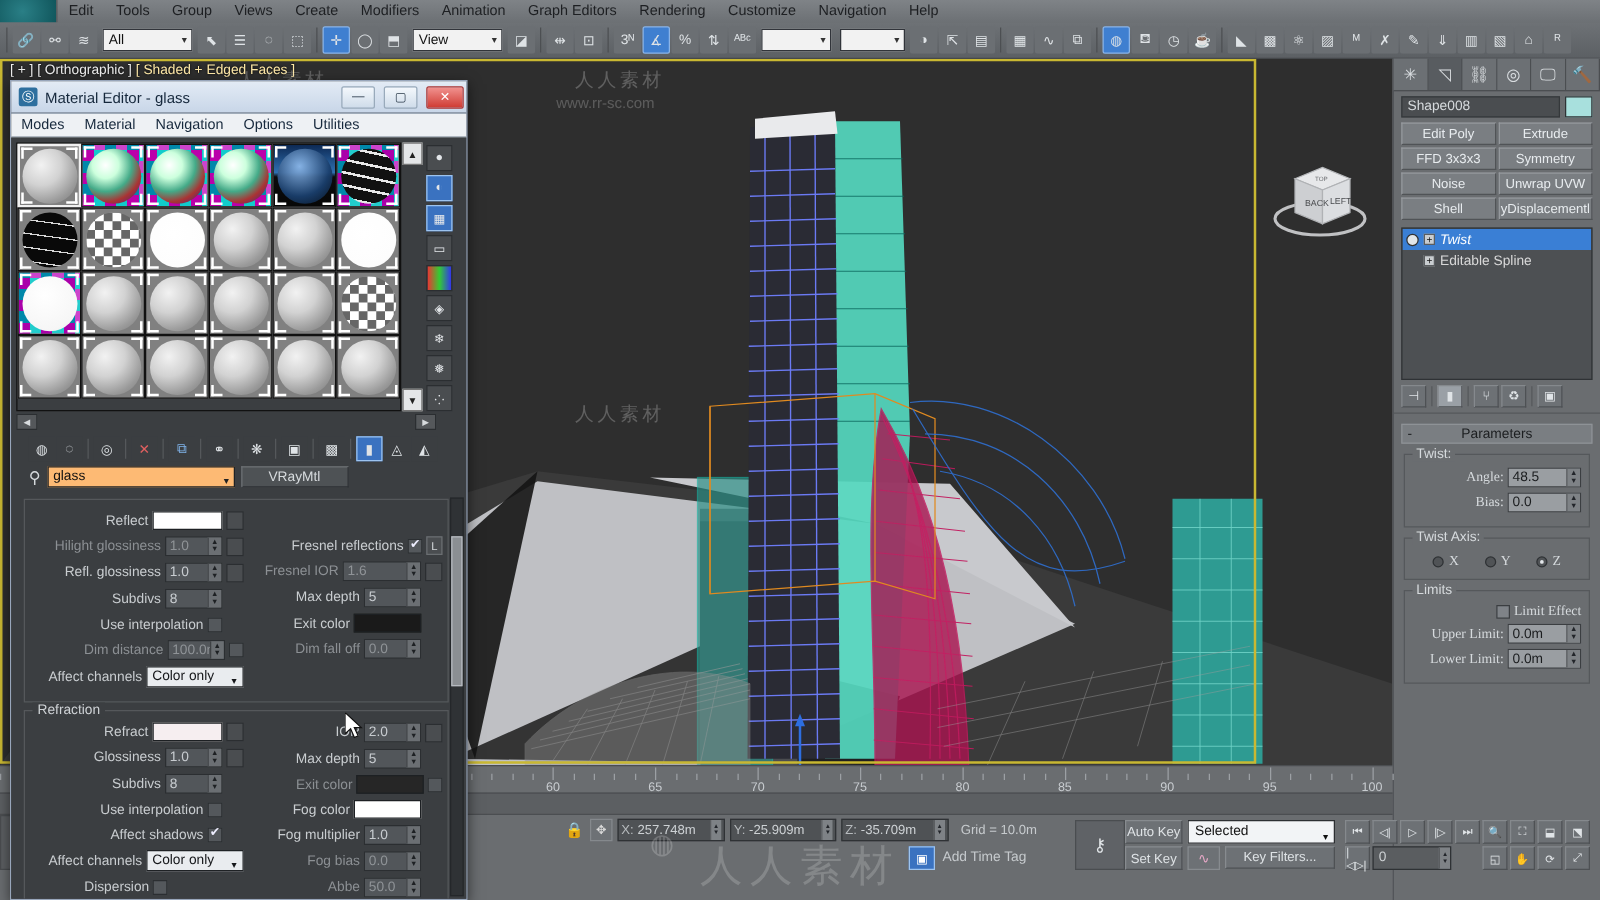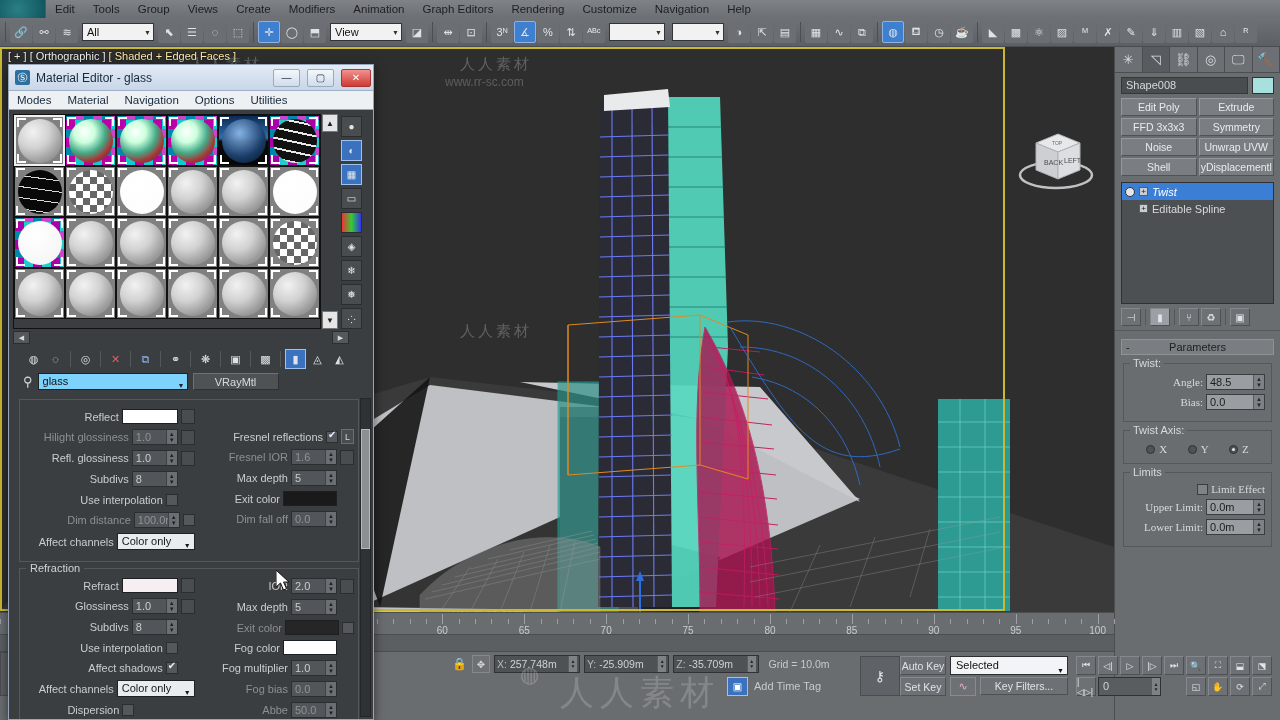--- a/index.html
+++ b/index.html
@@ -255,21 +255,21 @@
     display:flex; align-items:center; gap:1px; padding:5px 4px 4px 14px;
   }
   .mtb {
     width:21px; height:20px; background:#3b3e41; border:1px solid transparent;
     display:flex; align-items:center; justify-content:center; font-size:11px; color:#dfe3e6;
   }
   .mtb.on { background:#3a72c0; border-color:#9cc3ef; }
   .mtsep { width:1px; height:16px; background:#55585b; margin:0 3px; }
   #namerow { display:flex; align-items:center; gap:5px; padding:0 6px 6px 14px; }
   #namefield {
-    width:150px; height:17px; background:#7dd3fc; border:1px solid #1f2225;
+    width:150px; height:17px; background:#fdba74; border:1px solid #1f2225;
     color:#111; font-size:11px; padding:0 14px 0 4px; line-height:15px; position:relative;
   }
   #namefield .arr { position:absolute; right:2px; top:4px; font-size:7px; color:#222; }
   #typebtn {
     width:86px; height:17px; background:#4e5255; border:1px solid #6d7174;
     border-right-color:#2e3134; border-bottom-color:#2e3134;
     color:#d7dbde; font-size:11px; display:flex; align-items:center; justify-content:center;
   }
   #rollscroll { flex:1; overflow:hidden; padding:0 2px 0 6px; position:relative; }
   .mgroup {
@@ -1173,21 +1173,21 @@
 
             <div style="width:164px;padding-left:4px;">
               <div class="mrow" style="justify-content:flex-end;margin-top:20px;">
                 <span class="mlab">Fresnel reflections</span>
                 <span class="mcbx on"></span>
                 <span class="lbtn">L</span>
               </div>
               <div class="mrow" style="justify-content:flex-end;">
                 <span class="mlab dim">Fresnel IOR</span>
                 <span class="mspin dim">
-                  <span class="val" style="width:33px;">1.6</span>
+                  <span class="val" style="width:50px;">1.6</span>
                   <span class="arrs">▲<br>▼</span>
                 </span>
                 <span class="mapbtn"></span>
               </div>
               <div class="mrow" style="justify-content:flex-end;">
                 <span class="mlab">Max depth</span>
                 <span class="mspin">
                   <span class="val" style="width:33px;">5</span>
                   <span class="arrs">▲<br>▼</span>
                 </span>

